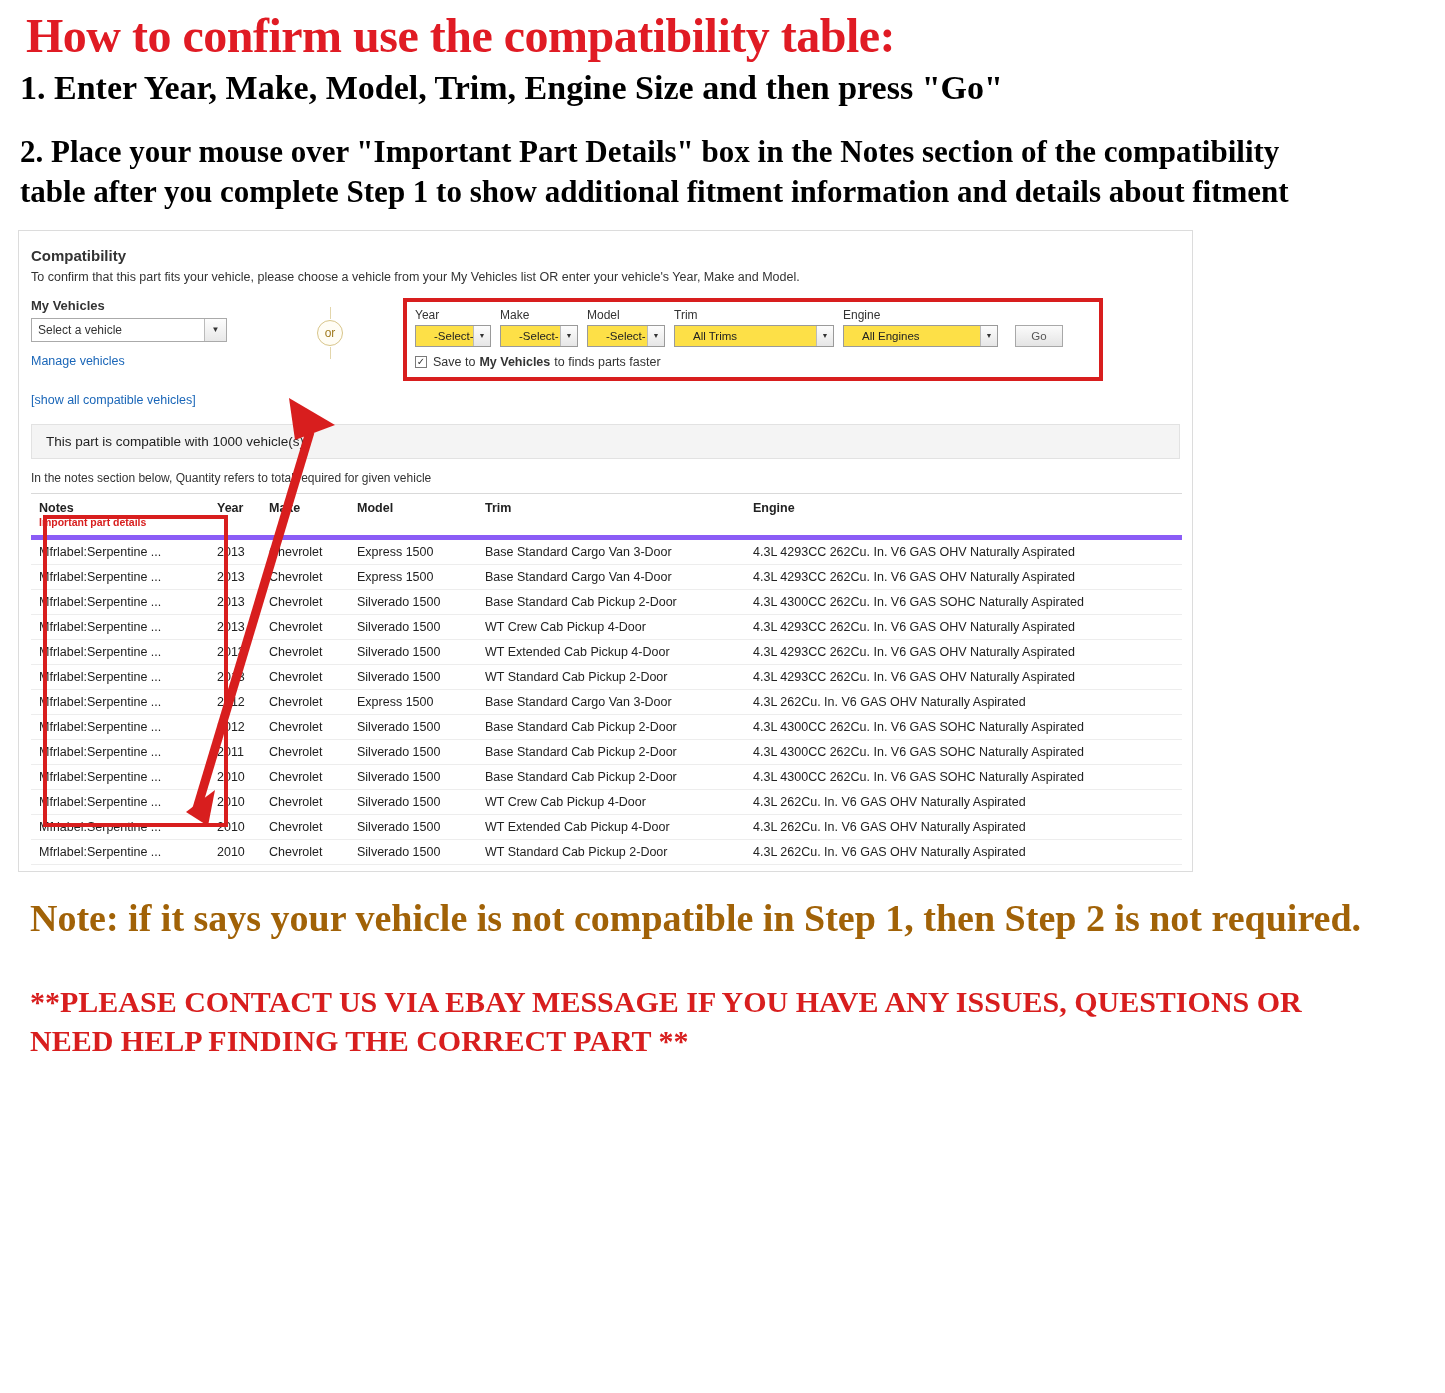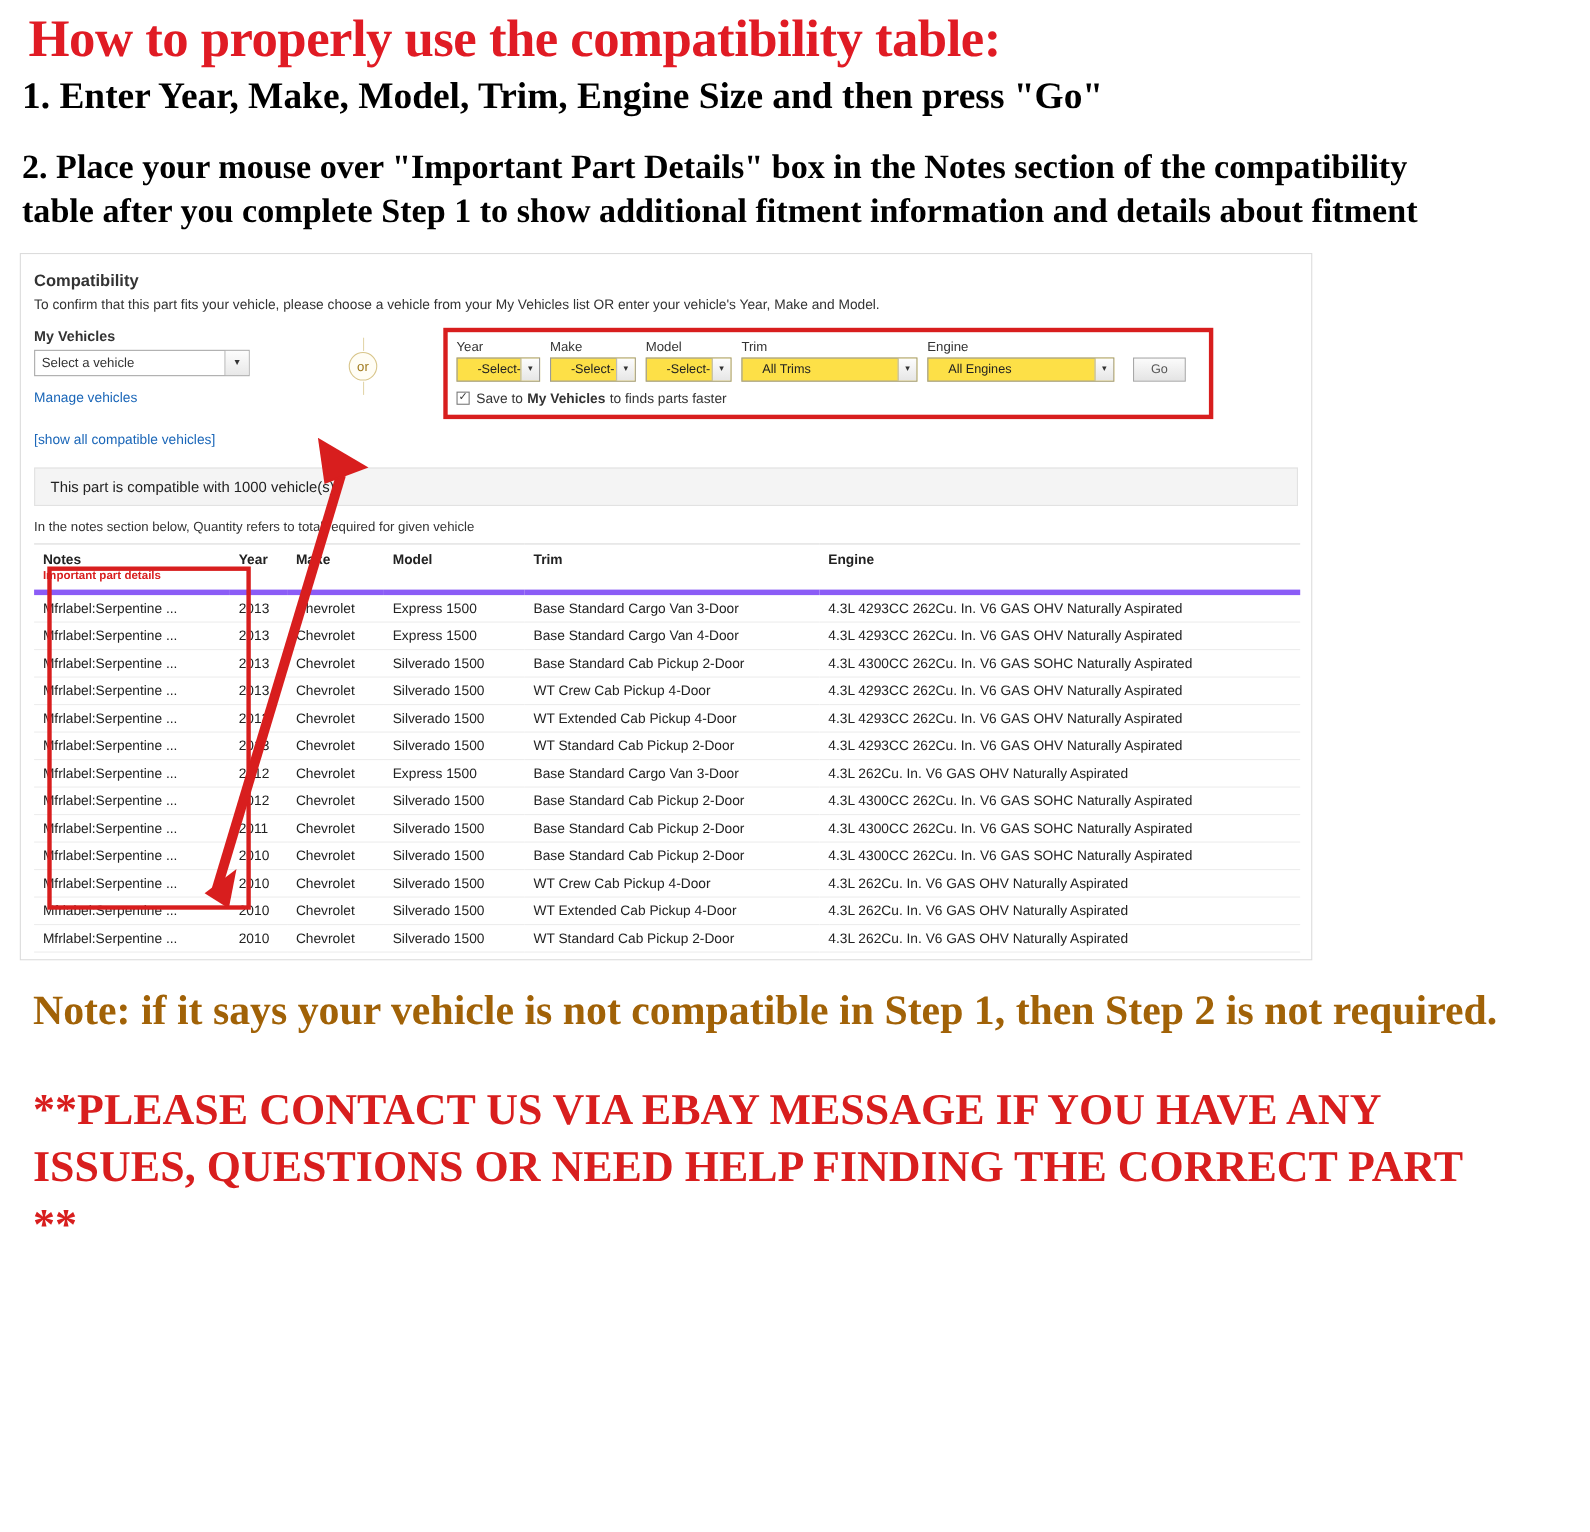--- a/index.html
+++ b/index.html
@@ -165,21 +165,21 @@
     width: 17px; height: 100%;
     border-left: 1px solid #bbb;
     background: linear-gradient(#fdfdfd,#e6e6e6);
     display:flex; align-items:center; justify-content:center;
     font-size: 7px; color: #333;
   }
   .w-year { width: 76px; }
   .w-make { width: 78px; }
   .w-model { width: 78px; }
   .w-trim { width: 160px; }
-  .w-engine { width: 170px; }
+  .w-engine { width: 155px; }
   .go-btn {
     width: 48px; height: 22px;
     border: 1px solid #a8a8a8;
     background: linear-gradient(#fbfbfb,#e4e4e4);
     font-size: 11.5px;
     color: #555;
     display: flex; align-items: center; justify-content: center;
     margin-left: 8px;
   }
   .save-row {
@@ -275,33 +275,33 @@
     font-weight: bold;
     font-size: 38px;
     line-height: 1.28;
     color: #a16207;
     margin: 22px 0 0 30px;
     width: 1340px;
   }
   .note-red {
     font-family: "Liberation Serif", serif;
     font-weight: bold;
-    font-size: 40px;
+    font-size: 30px;
     line-height: 1.3;
     color: #d81e1e;
     margin: 40px 0 0 30px;
     width: 1310px;
   }
 </style>
 </head>
 <body>
 
 <div class="page">
 
-  <h1 class="hdr-main">How to properly use the compatibility table:</h1>
+  <h1 class="hdr-main">How to confirm use the compatibility table:</h1>
   <p class="step-1">1. Enter Year, Make, Model, Trim, Engine Size and then press "Go"</p>
   <p class="step-2">2. Place your mouse over "Important Part Details" box in the Notes section of the compatibility table after you complete Step 1 to show additional fitment information and details about fitment</p>
 
   <div class="compat-panel">
 
     <div class="compat-title">Compatibility</div>
     <div class="compat-sub">To confirm that this part fits your vehicle, please choose a vehicle from your My Vehicles list OR enter your vehicle's Year, Make and Model.</div>
 
     <div class="vehicle-row">
 

